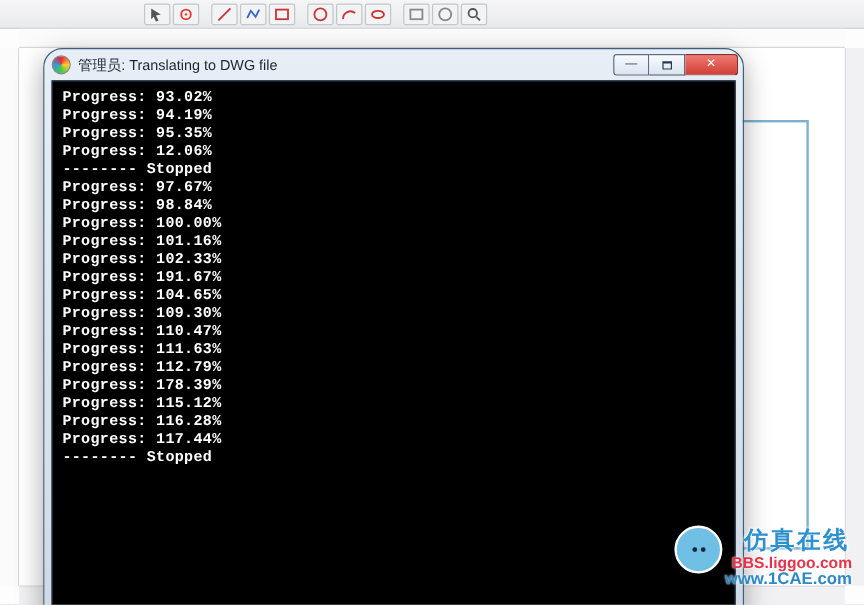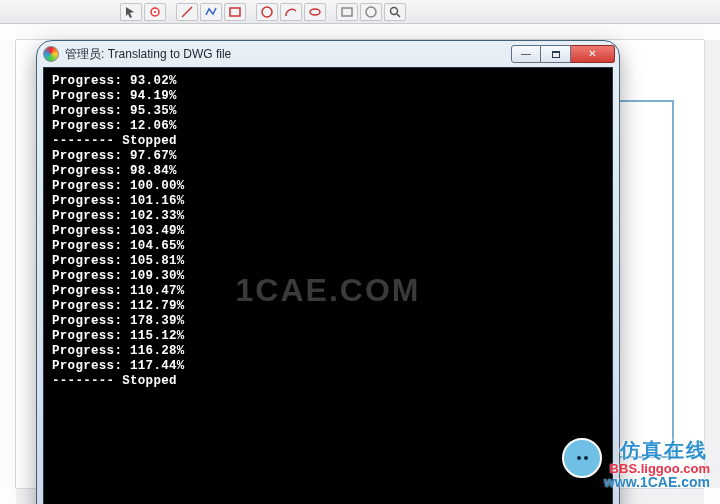--- a/index.html
+++ b/index.html
@@ -209,36 +209,35 @@
         </div>
       <div class="win-btn max">
           <span class="glyph"></span>
         </div>
       <div class="win-btn close">
           <span class="glyph">✕</span>
         </div>
     </div>
   </div>
   <div class="console" id="console">
-    <div class="watermark-center">1CAE.COM</div>
   <div class="line">Progress: 93.02%</div>
       <div class="line">Progress: 94.19%</div>
       <div class="line">Progress: 95.35%</div>
       <div class="line">Progress: 12.06%</div>
       <div class="line">-------- Stopped</div>
       <div class="line">Progress: 97.67%</div>
       <div class="line">Progress: 98.84%</div>
       <div class="line">Progress: 100.00%</div>
       <div class="line">Progress: 101.16%</div>
       <div class="line">Progress: 102.33%</div>
-      <div class="line">Progress: 103.49%</div>
+      <div class="line">Progress: 191.67%</div>
       <div class="line">Progress: 104.65%</div>
-      <div class="line">Progress: 105.81%</div>
       <div class="line">Progress: 109.30%</div>
       <div class="line">Progress: 110.47%</div>
+      <div class="line">Progress: 111.63%</div>
       <div class="line">Progress: 112.79%</div>
       <div class="line">Progress: 178.39%</div>
       <div class="line">Progress: 115.12%</div>
       <div class="line">Progress: 116.28%</div>
       <div class="line">Progress: 117.44%</div>
       <div class="line">-------- Stopped</div>
     </div>
 </div>
 
 <div class="wm-badge">

